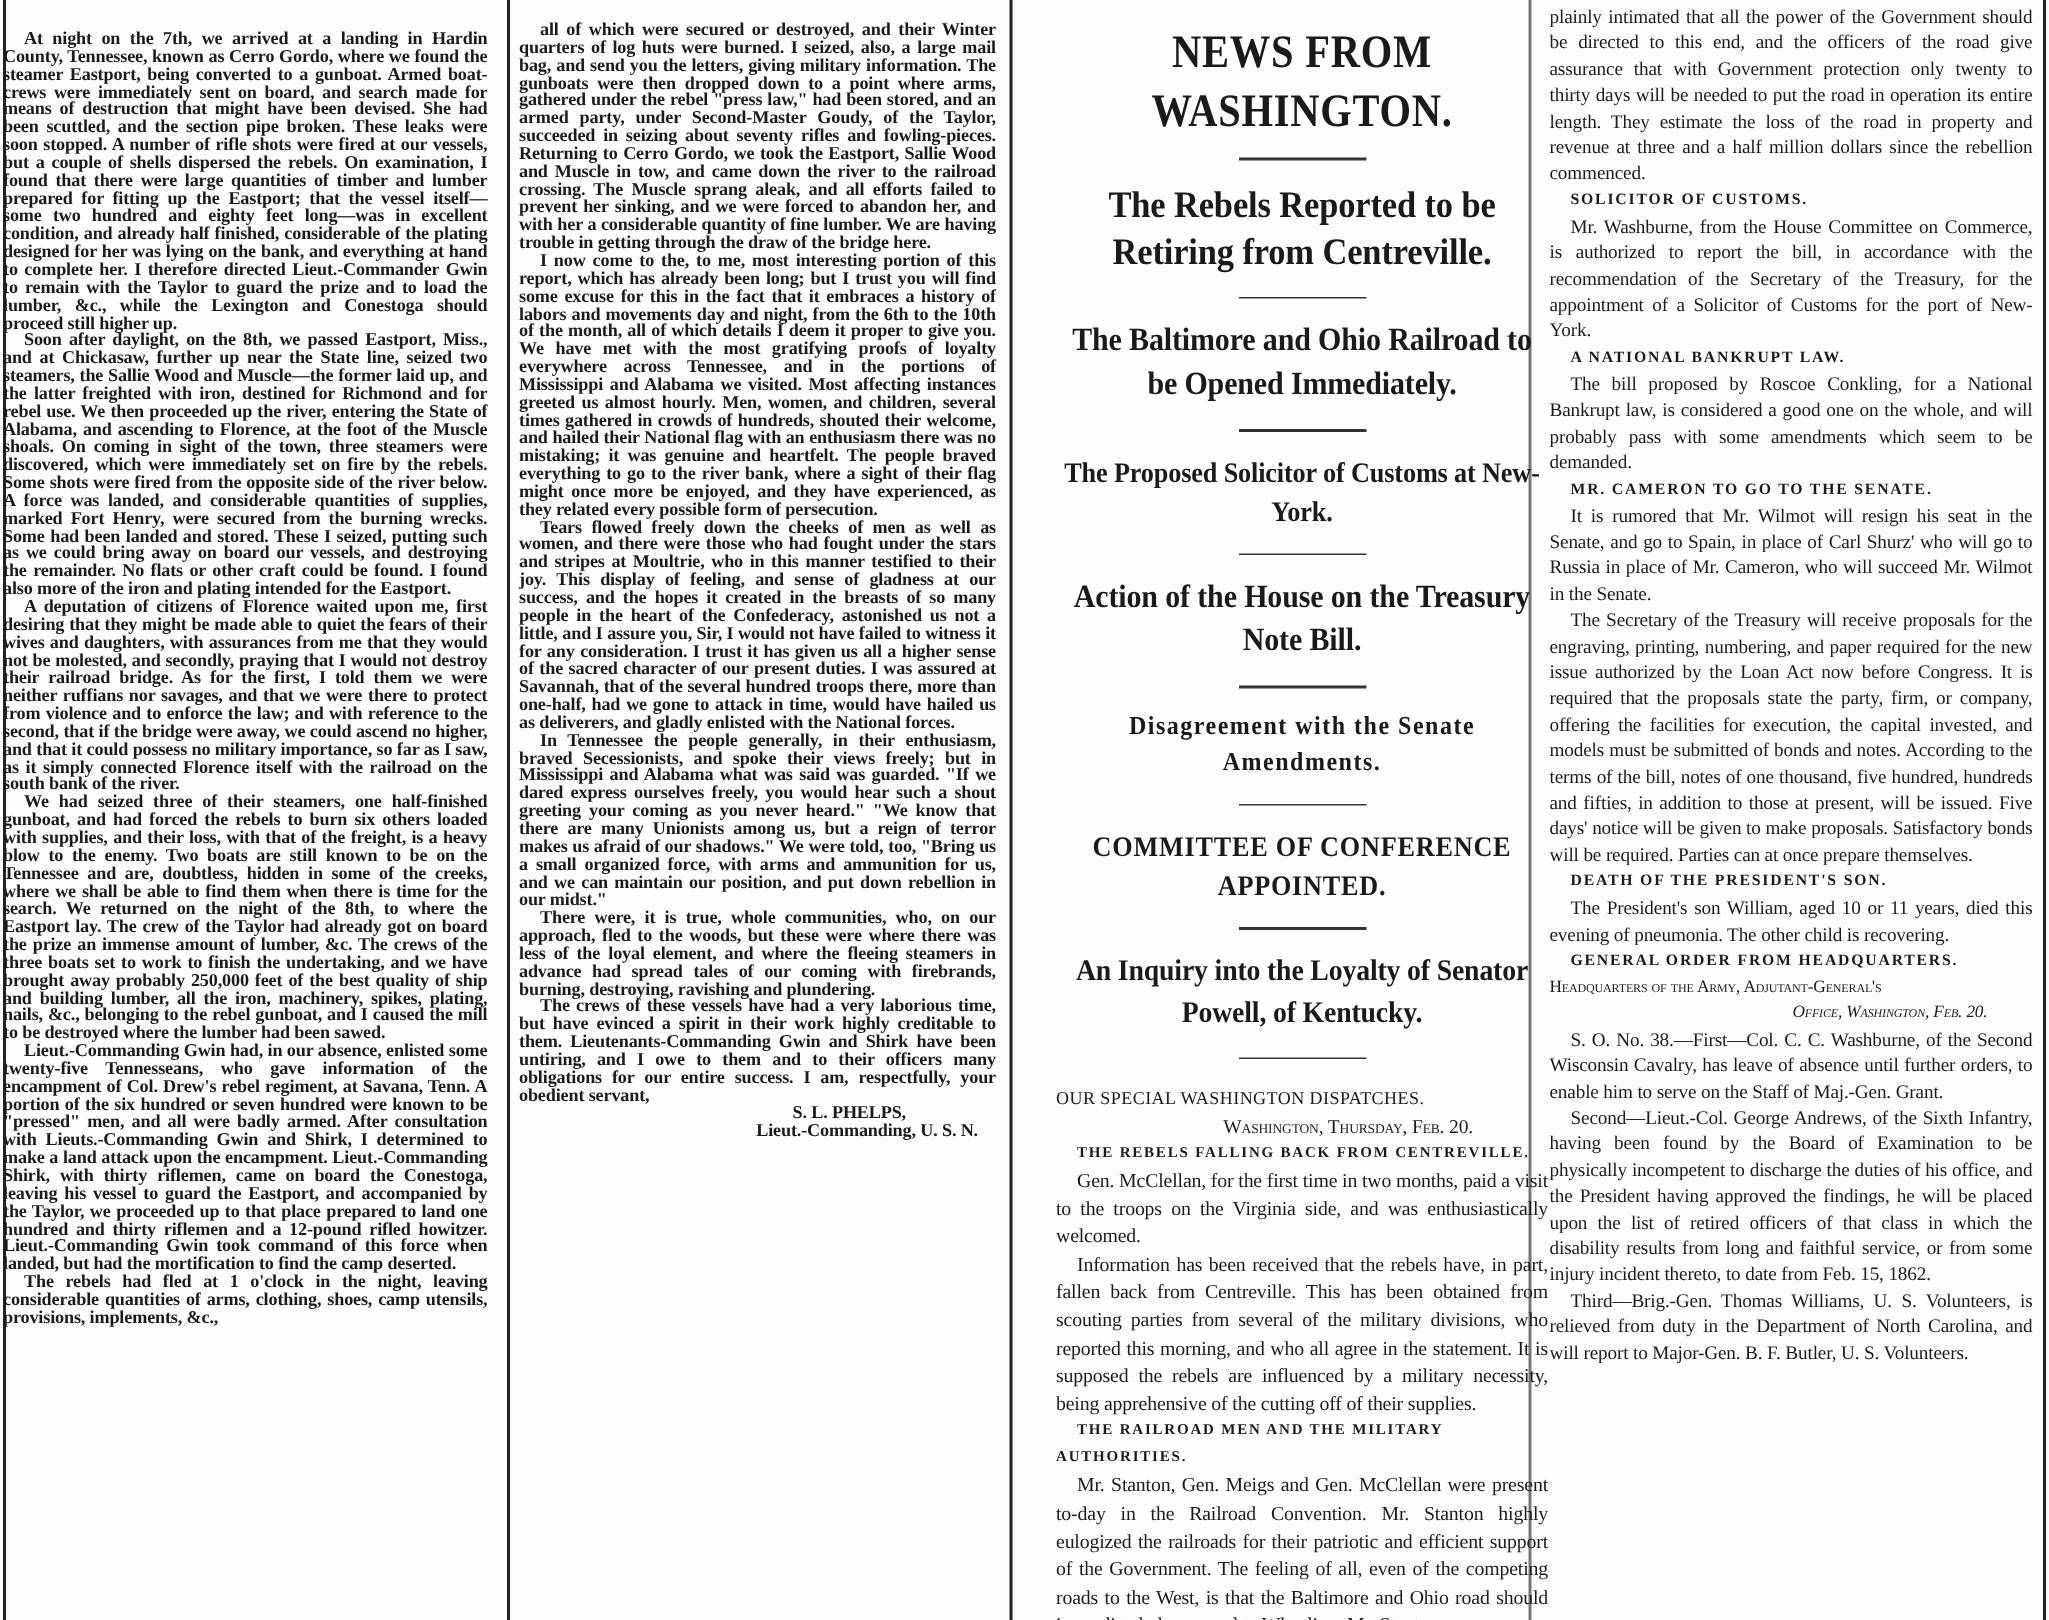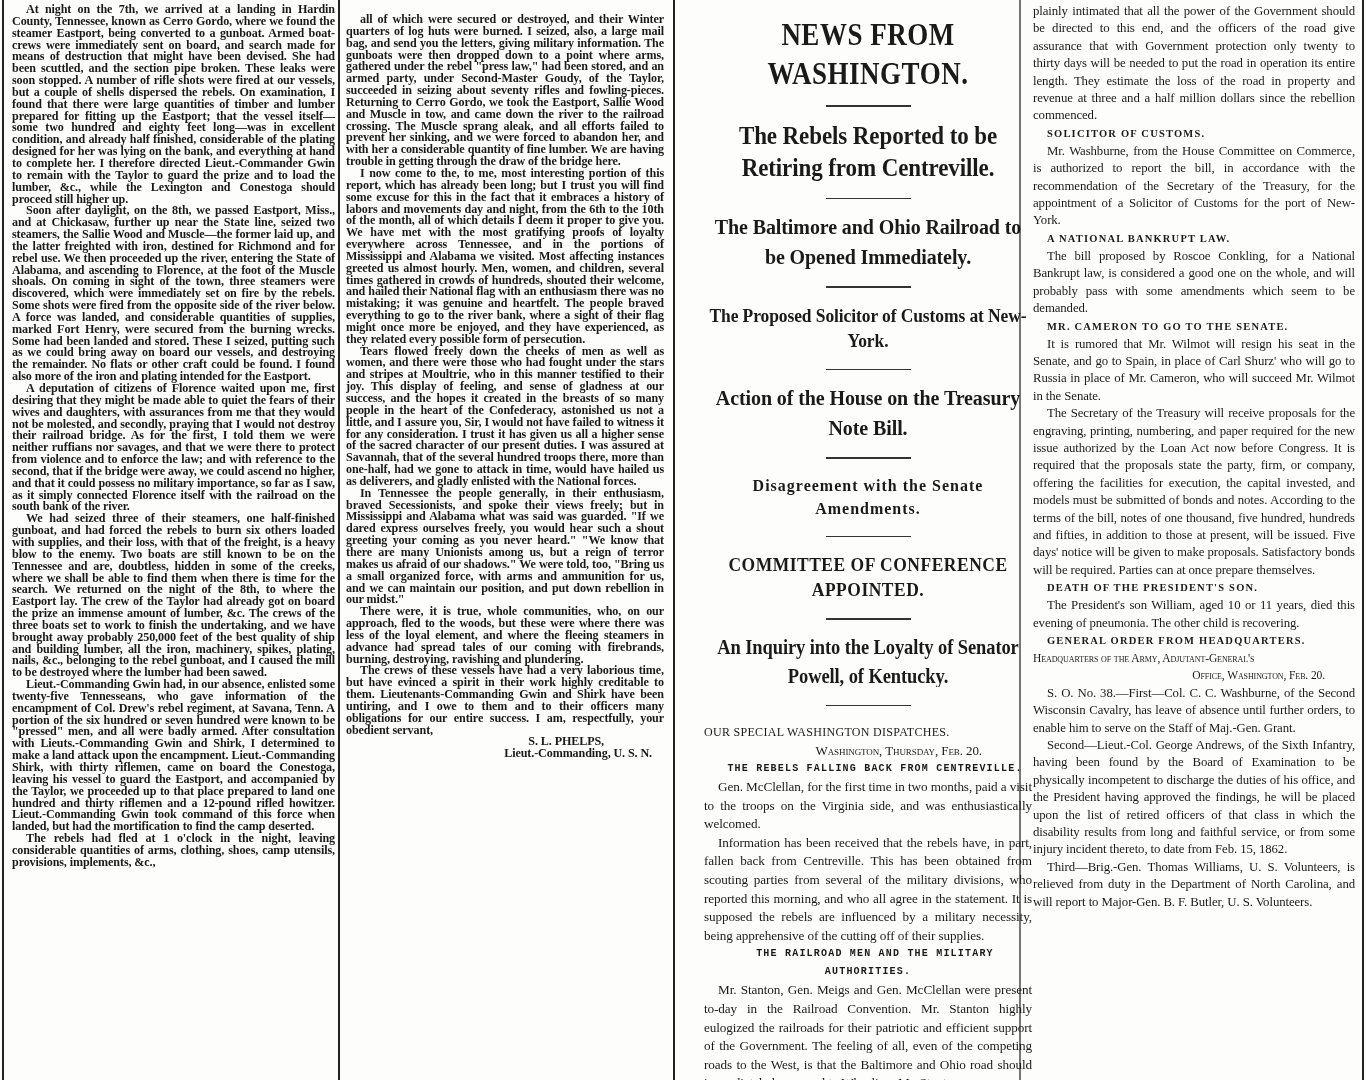--- a/index.html
+++ b/index.html
@@ -9,21 +9,21 @@
     color: #1a1a1a;
     font-family: "Liberation Serif", "DejaVu Serif", serif;
   }
   .page { position: relative; width: 1366px; height: 1080px; }
   .col {
     position: absolute; top: 0; height: 1080px; box-sizing: border-box;
     font-size: 12.1px; line-height: 11.85px; text-align: justify;
     font-weight: bold; letter-spacing: -0.1px;
   }
   .col p { margin: 0; text-indent: 14px; hyphens: auto; }
-  .col1 { left: 12px; width: 323px; padding-top: 4px; }
+  .col1 { left: 2px; width: 323px; padding-top: 20px; }
   .col2 { left: 346px; width: 318px; padding-top: 2px; margin-top: 12px; }
   .col3 { left: 704px; width: 328px; padding-top: 16px; font-weight: normal; font-size: 13.2px; line-height: 18.6px; }
   .col4 { left: 1033px; width: 322px; padding-top: 3px; font-weight: normal; font-size: 12.8px; line-height: 17.4px; }
   .rule-v { position: absolute; top: 0; height: 1080px; width: 1.5px; background: #222; }
   .rule-v.r0 { left: 2px; }
   .rule-v.r1 { left: 338px; }
   .rule-v.r2 { left: 673px; }
   .rule-v.r3 { left: 1019px; background:#777; }
   .rule-v.r4 { left: 1362px; }
   .masthead {
@@ -38,26 +38,26 @@
   .h1 { font-size: 23px; line-height: 29px; }
   .h2 { font-size: 20px; line-height: 27px; }
   .h3 { font-size: 17.5px; line-height: 24px; }
   .h4 { font-size: 20px; line-height: 27px; }
   .h5 { font-size: 16px; line-height: 22px; letter-spacing: 1px; }
   .h6 { font-size: 17.5px; line-height: 24px; letter-spacing: 0.5px; }
   .h7 { font-size: 18.5px; line-height: 26px; }
   .dispatch-head { font-size: 12px; line-height: 20px; letter-spacing: 0.3px; text-align: left; margin-top: 2px; }
   .dateline { text-align: right; padding-right: 50px; font-size: 13px; line-height: 18px; }
   .subhead { font-size: 10.5px; letter-spacing: 1.2px; line-height: 18px; font-weight: bold; text-indent: 0; }
-  .col3 .subhead { text-align: center; font-size: 10px; font-family: Liberation Mono, monospace; }
+  .col3 .subhead { text-align: left; font-size: 10px; }
   .sc { font-variant: small-caps; }
   .signature { text-align: right; padding-right: 60px; text-indent: 0 !important; }
   .signature2 { text-align: right; padding-right: 12px; text-indent: 0 !important; }
   .hq { text-indent: 0 !important; font-size: 11.5px; }
-  .hq2 { text-align: right; padding-right: 30px; text-indent: 0 !important; font-size: 11.5px; }
+  .hq2 { text-align: right; padding-right: 30px; text-indent: 0 !important; font-size: 11.5px; font-style: italic; }
 </style>
 </head>
 <body>
 
 <div class="page">
   <div class="rule-v r0"></div>
   <div class="rule-v r1"></div>
   <div class="rule-v r2"></div>
   <div class="rule-v r3"></div>
   <div class="rule-v r4"></div>

